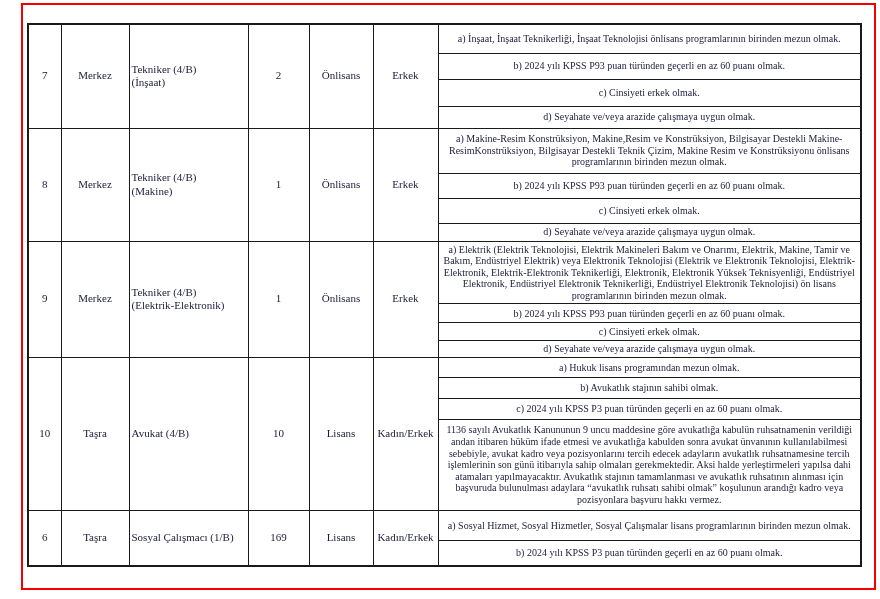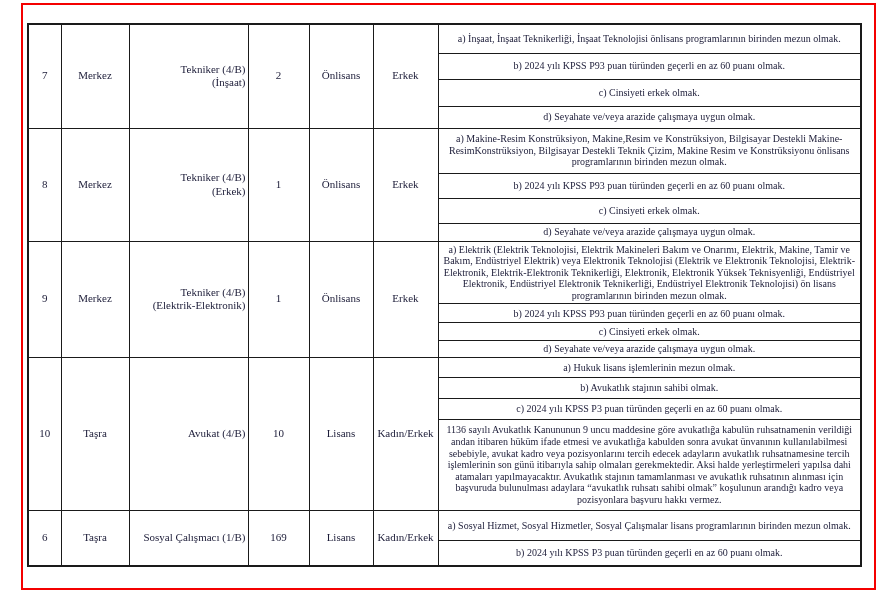--- a/index.html
+++ b/index.html
@@ -37,21 +37,21 @@
     line-height: 1.25;
     padding: 2px;
   }
   td.req {
     font-size: 10px;
     line-height: 1.16;
     vertical-align: middle;
     padding: 2px 5px 2px 5px;
     text-align: center;
   }
-  .title-line { text-align: right; }
+  .title-line { text-align: left; }
 </style>
 </head>
 <body>
 
 <div class="red-frame"></div>
 
 <table class="positions">
   <colgroup>
     <col style="width:33px">
       <col style="width:68px">
@@ -83,21 +83,21 @@
       </tr>
     <tr style="height:22px">
         <td class="req">d) Seyahate ve/veya arazide çalışmaya uygun olmak.</td>
       </tr>
 
     <tr style="height:45px">
       <td class="c" rowspan="4">8</td>
       <td class="c" rowspan="4">Merkez</td>
       <td class="c" rowspan="4">
         <div class="title-line">Tekniker (4/B)</div>
-        <div class="title-line">(Erkek)</div>
+        <div class="title-line">(Makine)</div>
       </td>
       <td class="c" rowspan="4">1</td>
       <td class="c" rowspan="4">Önlisans</td>
       <td class="c" rowspan="4">Erkek</td>
       <td class="req">a) Makine-Resim Konstrüksiyon, Makine,Resim ve Konstrüksiyon, Bilgisayar Destekli Makine-ResimKonstrüksiyon, Bilgisayar Destekli Teknik Çizim, Makine Resim ve Konstrüksiyonu önlisans programlarının birinden mezun olmak.</td>
     </tr>
     <tr style="height:25px">
         <td class="req">b) 2024 yılı KPSS P93 puan türünden geçerli en az 60 puanı olmak.</td>
       </tr>
     <tr style="height:25px">
@@ -132,21 +132,21 @@
     <tr style="height:20px">
       <td class="c" rowspan="4">10</td>
       <td class="c" rowspan="4">Taşra</td>
       <td class="c" rowspan="4">
         <div class="title-line">Avukat (4/B)</div>
         <div class="title-line"></div>
       </td>
       <td class="c" rowspan="4">10</td>
       <td class="c" rowspan="4">Lisans</td>
       <td class="c" rowspan="4">Kadın/Erkek</td>
-      <td class="req">a) Hukuk lisans işlemlerinin mezun olmak.</td>
+      <td class="req">a) Hukuk lisans programından mezun olmak.</td>
     </tr>
     <tr style="height:21px">
         <td class="req">b) Avukatlık stajının sahibi olmak.</td>
       </tr>
     <tr style="height:21px">
         <td class="req">c) 2024 yılı KPSS P3 puan türünden geçerli en az 60 puanı olmak.</td>
       </tr>
     <tr style="height:91px">
         <td class="req">1136 sayılı Avukatlık Kanununun 9 uncu maddesine göre avukatlığa kabulün ruhsatnamenin verildiği andan itibaren hüküm ifade etmesi ve avukatlığa kabulden sonra avukat ünvanının kullanılabilmesi sebebiyle, avukat kadro veya pozisyonlarını tercih edecek adayların avukatlık ruhsatnamesine tercih işlemlerinin son günü itibarıyla sahip olmaları gerekmektedir. Aksi halde yerleştirmeleri yapılsa dahi atamaları yapılmayacaktır. Avukatlık stajının tamamlanması ve avukatlık ruhsatının alınması için başvuruda bulunulması adaylara “avukatlık ruhsatı sahibi olmak” koşulunun arandığı kadro veya pozisyonlara başvuru hakkı vermez.</td>
       </tr>

